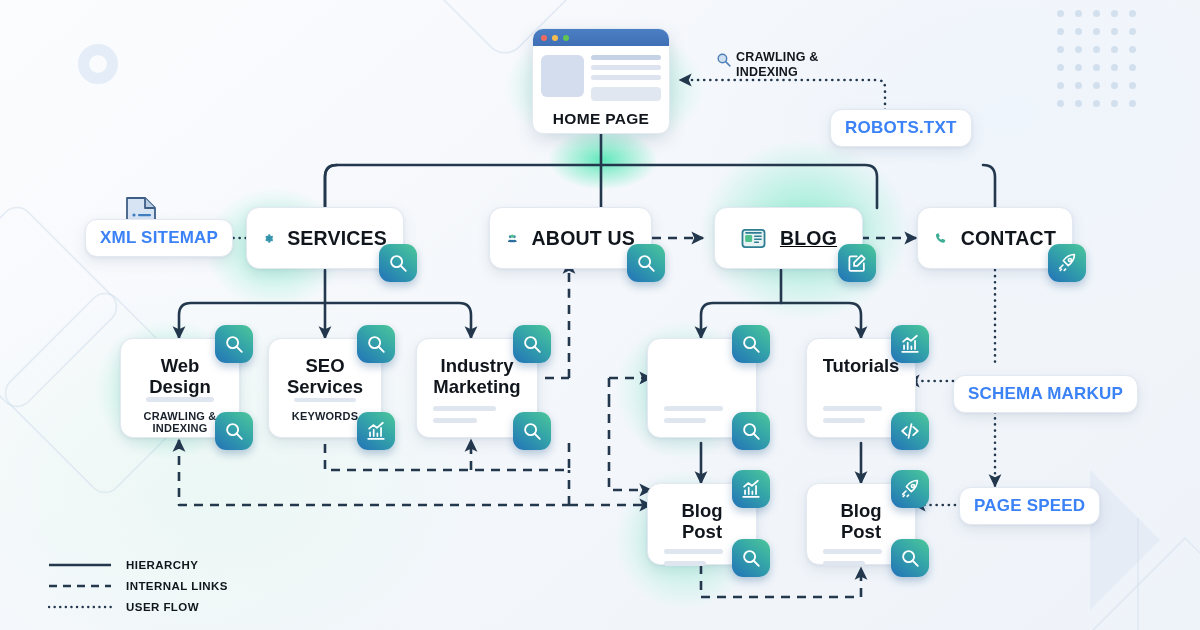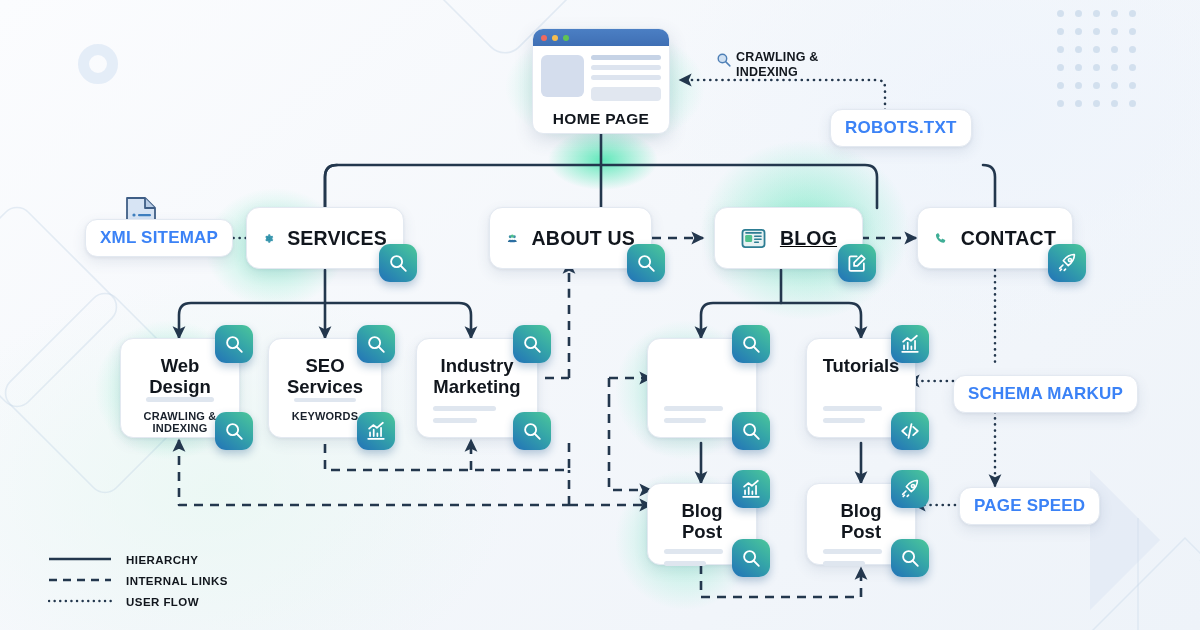--- a/index.html
+++ b/index.html
@@ -160,21 +160,21 @@
     font-size: 12.5px; font-weight: bold; color: #11161d;
     line-height: 1.2; white-space: pre-line; letter-spacing: .2px;
   }
   .annot svg { width: 17px; height: 17px; margin-top: 1px; }
 
   
   #xml-doc { position: absolute; left: 124px; top: 196px; width: 34px; height: 40px; }
 
   
   #legend { position: absolute; left: 48px; top: 554px; }
-  #legend .row { display: flex; align-items: flex-start; height: 21px; gap: 14px; }
+  #legend .row { display: flex; align-items: center; height: 21px; gap: 14px; }
   #legend .row .lbl {
     font-size: 11.5px; font-weight: bold; color: #11161d; letter-spacing: .45px;
   }
   #legend .row svg { width: 64px; height: 10px; display: block; }
 </style>
 </head>
 <body>
 
 <div id="canvas">
 

